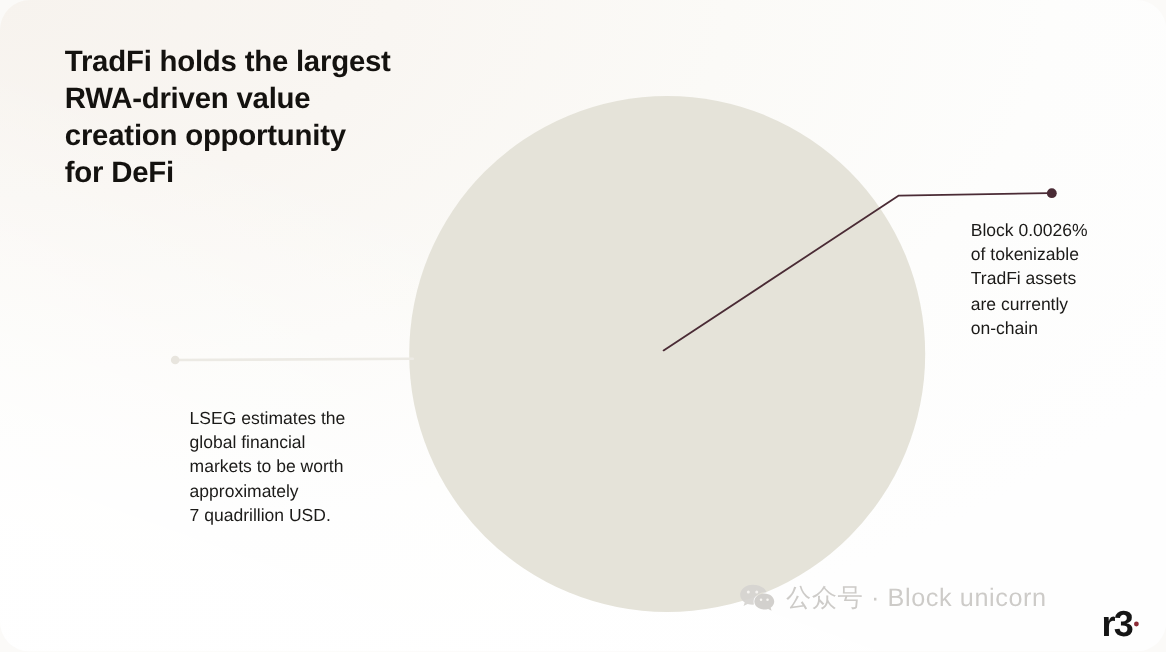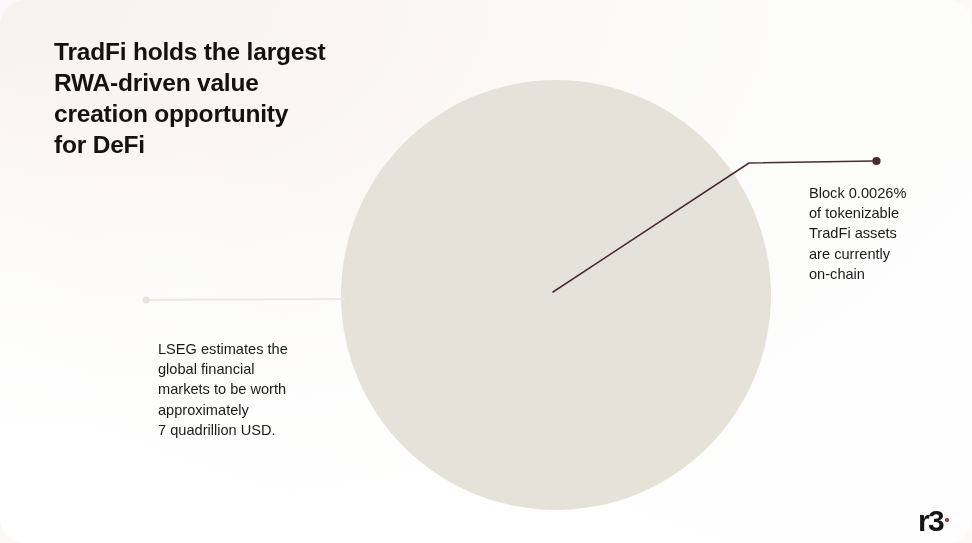--- a/index.html
+++ b/index.html
@@ -154,19 +154,30 @@
 TradFi assets
 are currently
 on-chain</span></div>
 
   <div id="annotation-left" class="annotation"><span>LSEG estimates the
 global financial
 markets to be worth
 approximately
 </span><b>7 quadrillion USD.</b></div>
 
+  <div id="watermark">
+    <svg width="30" height="24" viewBox="0 0 30 24" xmlns="http://www.w3.org/2000/svg">
+      <path d="M11.2 1.2C5.4 1.2 0.8 5 0.8 9.6c0 2.6 1.5 4.9 3.8 6.4l-1 3 3.4-1.7c1.3 0.4 2.7 0.6 4.2 0.6 0.4 0 0.8 0 1.2-0.1-0.3-0.8-0.4-1.6-0.4-2.4 0-4.4 4.3-7.9 9.6-7.9 0.4 0 0.7 0 1.1 0.1C21.6 4 16.9 1.2 11.2 1.2z" fill="#d6d4d1"></path>
+      <circle cx="7.6" cy="7.3" r="1.25" fill="#f7f5f2"></circle>
+      <circle cx="14.6" cy="7.3" r="1.25" fill="#f7f5f2"></circle>
+      <path d="M29.2 15.3c0-3.7-3.7-6.7-8.3-6.7s-8.3 3-8.3 6.7c0 3.7 3.7 6.7 8.3 6.7 1.1 0 2.2-0.2 3.2-0.5l2.9 1.5-0.8-2.5c1.8-1.2 3-3.1 3-5.2z" fill="#cfcdc9"></path>
+      <circle cx="18.2" cy="13.8" r="1.05" fill="#f7f5f2"></circle>
+      <circle cx="23.6" cy="13.8" r="1.05" fill="#f7f5f2"></circle>
+    </svg>
+    <span class="wm-text">公众号 · Block unicorn</span>
+  </div>
 
   <div id="logo-r3">
     <span>r3</span>
     <span class="logo-dot"></span>
   </div>
 
 </div>
 
 </body></html>

